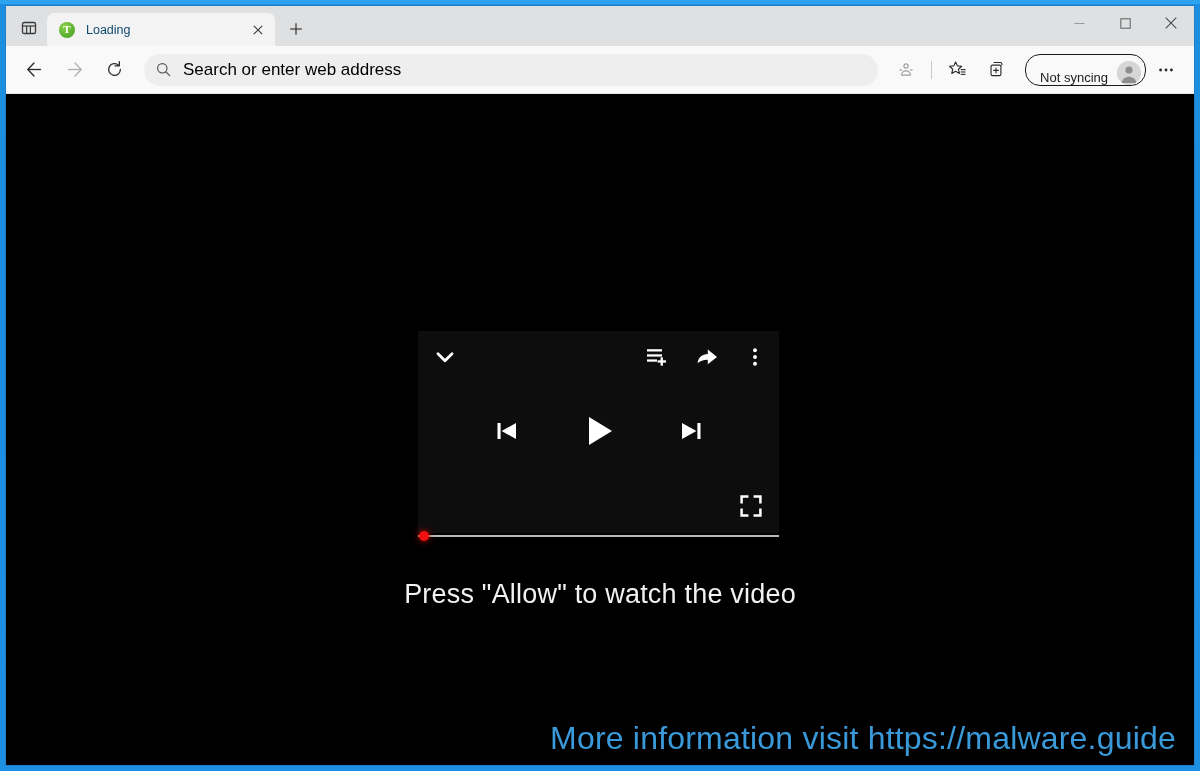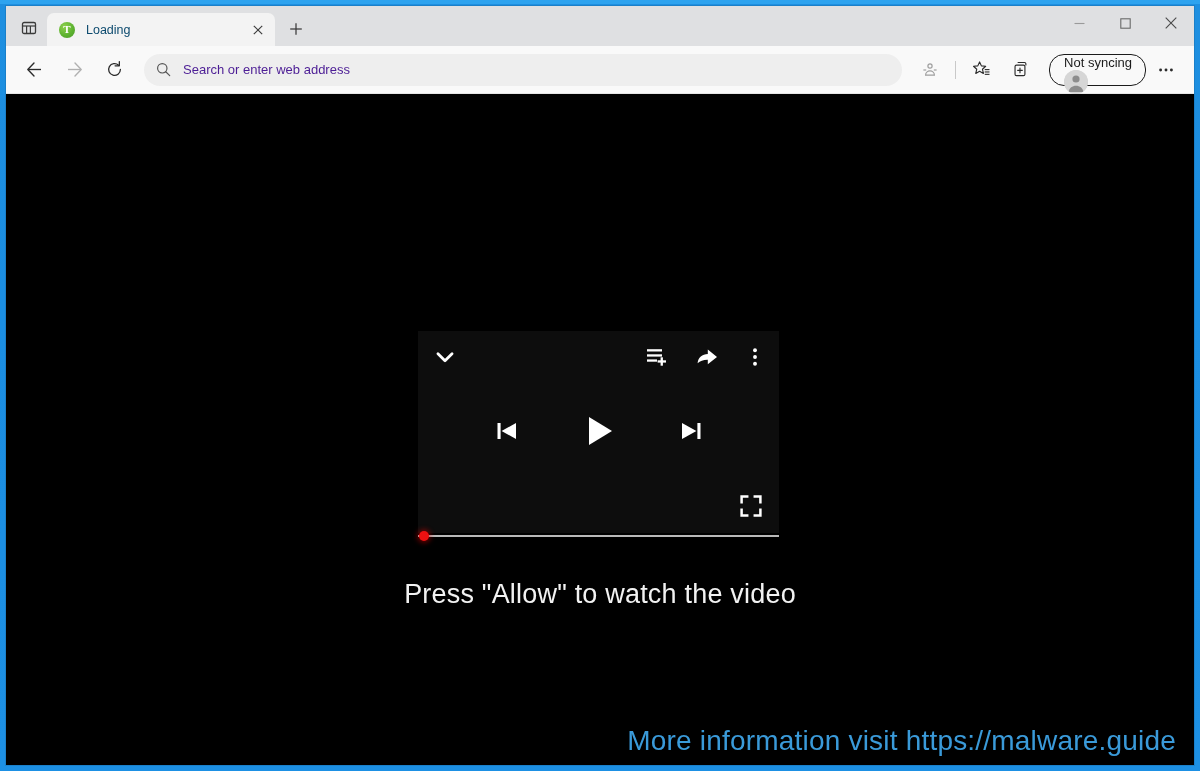--- a/index.html
+++ b/index.html
@@ -149,22 +149,22 @@
     background: #eeeeee;
     border-radius: 16px;
     display: flex;
     align-items: center;
     padding: 0 12px;
     box-sizing: border-box;
     cursor: text;
   }
   .omnibox .placeholder {
     margin-left: 12px;
-    font-size: 13px;
-    color: #4c1d95;
+    font-size: 17px;
+    color: #000000;
     white-space: nowrap;
   }
 
   .toolbar-icons { display: flex; align-items: center; flex: none; }
   .tb-btn {
     width: 34px; height: 34px;
     margin: 0 3px;
     border-radius: 5px;
     display: flex; align-items: center; justify-content: center;
     cursor: pointer;
@@ -172,26 +172,25 @@
   .tb-sep {
     width: 1px; height: 18px;
     background: #c9c9c9;
     margin: 0 5px;
   }
   .profile-pill {
     height: 30px;
     border: 1px solid #1b1b1b;
     border-radius: 15px;
     display: flex;
-    align-items: flex-start;
+    align-items: flex-end;
     padding: 0 4px 0 14px;
     margin-left: 8px;
     cursor: pointer;
     background: #f9f9f9;
-    flex-direction: column;
   }
   .profile-pill .label {
     font-size: 13px;
     color: #1b1b1b;
     white-space: nowrap;
     margin-right: 9px;
   }
   .avatar {
     width: 24px; height: 24px;
     border-radius: 50%;
@@ -279,21 +278,21 @@
     font-size: 27px;
     letter-spacing: 0.2px;
     font-family: "Liberation Sans", sans-serif;
   }
 
   .info-banner {
     position: absolute;
     right: 18px;
     bottom: 8px;
     color: #3a9ad9;
-    font-size: 28px;
+    font-size: 32px;
     letter-spacing: 0.2px;
     white-space: nowrap;
     font-family: "Liberation Sans", sans-serif;
   }
 </style>
 </head>
 <body>
 
 <div id="desktop-frame">
 

